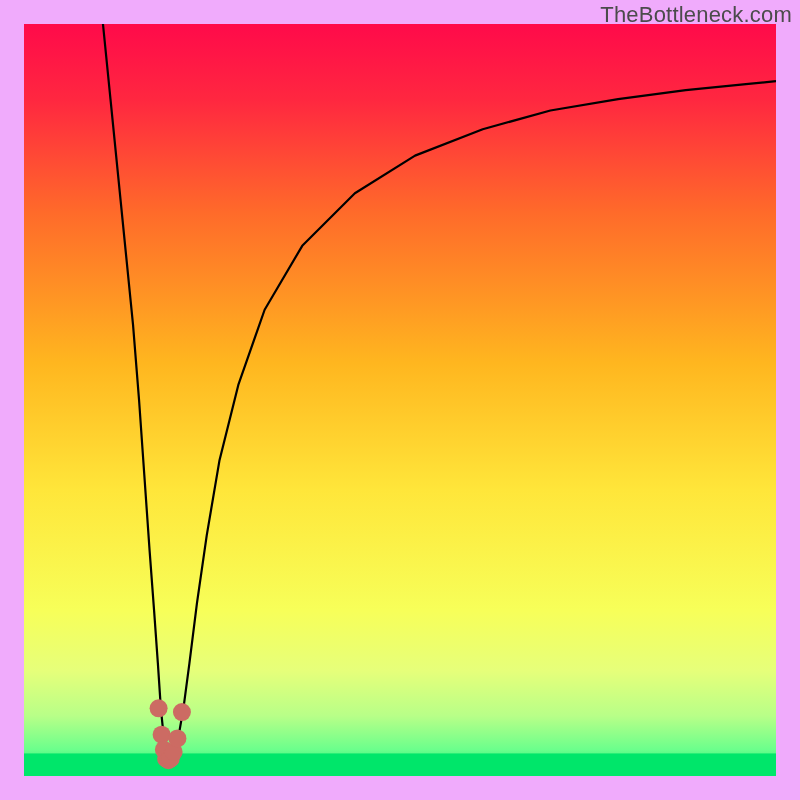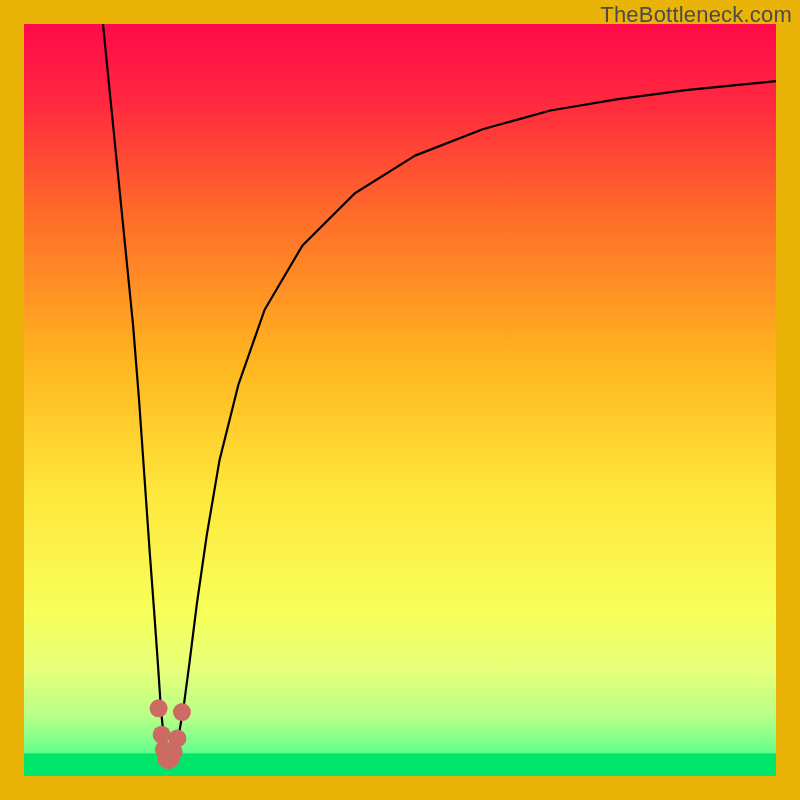--- a/index.html
+++ b/index.html
@@ -9,21 +9,21 @@
     height: 800px;
     overflow: hidden;
     background: #000;
     font-family: Arial, Helvetica, sans-serif;
   }
   .frame {
     position: absolute;
     top: 0; left: 0;
     width: 800px;
     height: 800px;
-    background: #eab308;
+    background: #f0abfc;
   }
   .plot {
     position: absolute;
     left: 24px;
     top: 24px;
     width: 752px;
     height: 752px;
     overflow: hidden;
   }
   .watermark {

